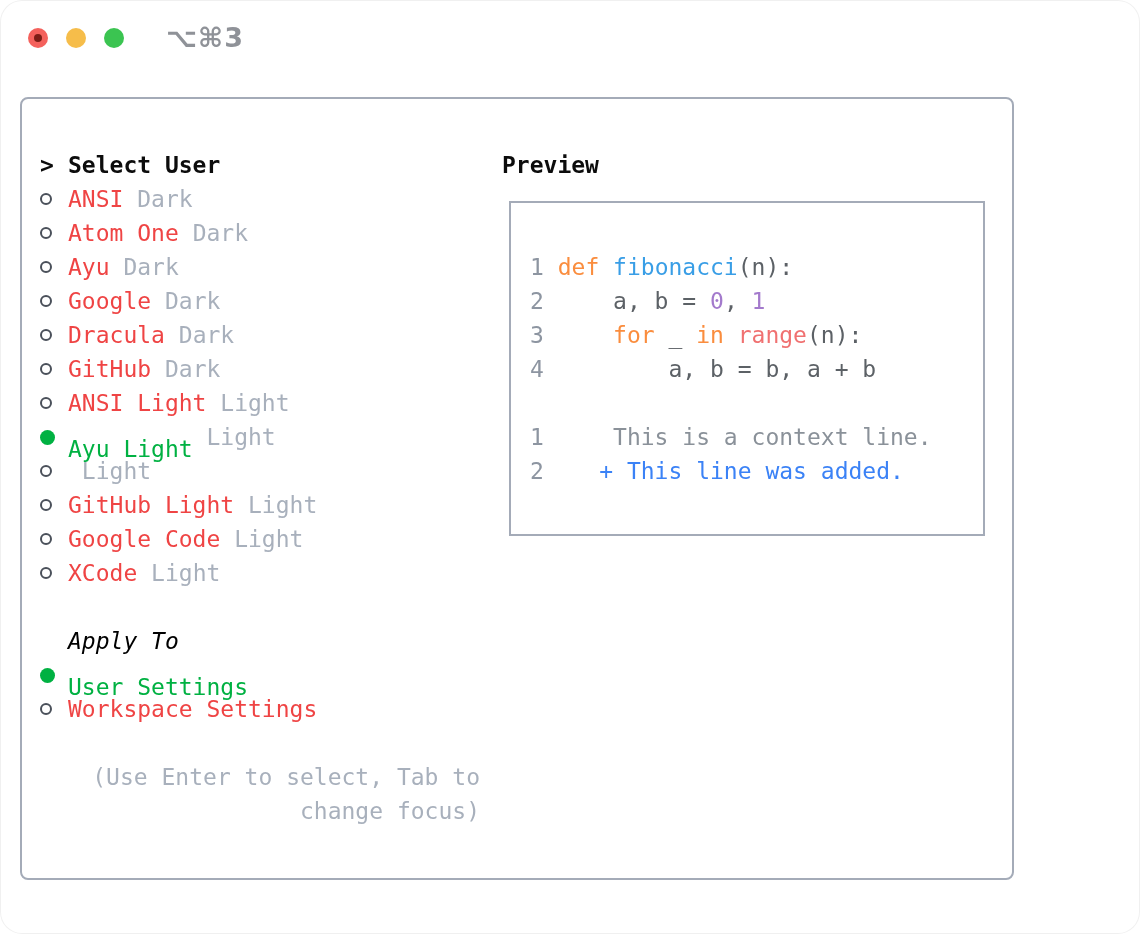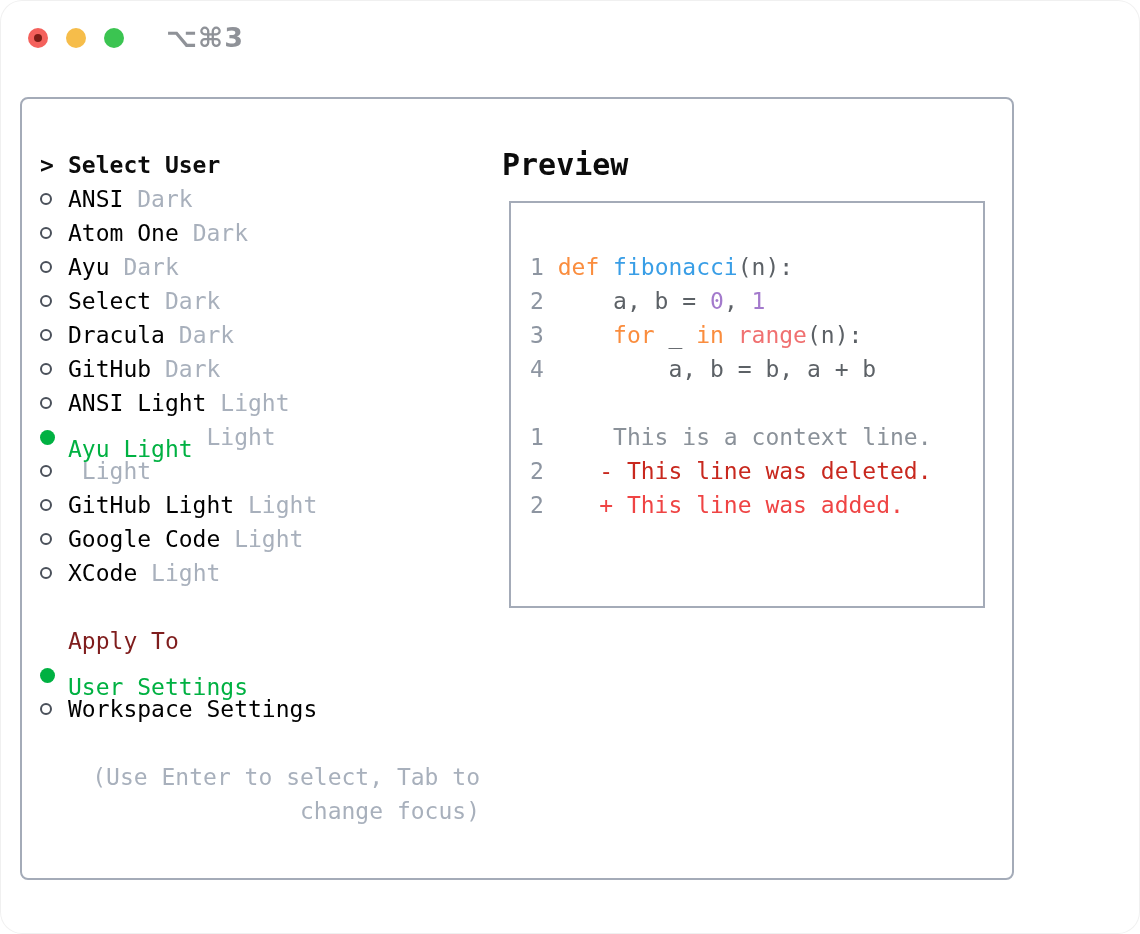--- a/index.html
+++ b/index.html
@@ -38,52 +38,52 @@
   .listcol { position:absolute; left:18px; top:49px; font-size:23px; line-height:34px; }
   .row { display:flex; align-items:center; height:34px; white-space:pre; }
   .bullet-slot { width:28px; flex:0 0 28px; display:flex; align-items:center; }
   .radio {
     width:12px; height:12px; border:2px solid #4a505a; border-radius:50%;
     background:transparent;
   }
   .radio.on { width:15px; height:15px; border:none; background:#00b142; }
   .hdr { color:#0c0c0c; font-weight:bold; }
   .prefix { color:#0c0c0c; font-weight:bold; }
-  .tname { color:#000000; }
+  .tname { color:#ef4444; }
   .tsuffix { color:#a8b0bc; }
   .row.sel .tname { color:#00b142;margin-top:24px; }
 
   .applycol { position:absolute; left:18px; top:525px; font-size:23px; line-height:34px; }
-  .apply-hdr { color:#7f1d1d; font-weight:400; }
+  .apply-hdr { color:#000000; font-weight:400;font-style:italic; }
 
   .hint {
     position:absolute; left:18px; top:661px; width:440px;
     font-size:23px; line-height:34px; color:#a8b0bc;text-align:right;
   }
 
   
   .preview-hdr {
     position:absolute; left:480px; top:49px;
-    font-size:30px; line-height:34px; font-weight:bold; color:#0c0c0c;
+    font-size:23px; line-height:34px; font-weight:bold; color:#0c0c0c;
   }
   .preview-box {
-    position:absolute; left:487px; top:102px; width:476px; height:407px;
+    position:absolute; left:487px; top:102px; width:476px; height:335px;
     border:2px solid #a4abb8; background:#ffffff;
   }
   .codeblock { position:absolute; left:19px; top:47px; font-size:23px; line-height:34px; }
   .codeline { height:34px; white-space:pre; }
   .num { display:inline-block; width:2ch; color:#8d95a1; }
   .tok-kw      { color:#fa8d3e; }
   .tok-fn      { color:#399ee6; }
   .tok-const   { color:#a37acc; }
   .tok-special { color:#f07171; }
   .tok-plain   { color:#5c6166; }
   .tok-ctx     { color:#8a9199; }
   .tok-del     { color:#c8281e; }
-  .tok-add     { color:#ef4444; }
+  .tok-add     { color:#3b82f6; }
 </style>
 </head>
 <body>
 
 <div class="window">
 
   <div class="titlebar">
     <div class="light close">
       <div class="inner-dot"></div>
     </div>
@@ -96,21 +96,21 @@
 
     <div class="listcol">
       <div class="row">
         <span class="bullet-slot prefix">&gt;</span>
         <span class="hdr">Select User</span>
       </div>
       <div id="themes">
           <div class="row"><span class="bullet-slot"><span class="radio"></span></span><span class="tname">ANSI</span><span class="tsuffix"> Dark</span></div>
           <div class="row"><span class="bullet-slot"><span class="radio"></span></span><span class="tname">Atom One</span><span class="tsuffix"> Dark</span></div>
           <div class="row"><span class="bullet-slot"><span class="radio"></span></span><span class="tname">Ayu</span><span class="tsuffix"> Dark</span></div>
-          <div class="row"><span class="bullet-slot"><span class="radio"></span></span><span class="tname">Select</span><span class="tsuffix"> Dark</span></div>
+          <div class="row"><span class="bullet-slot"><span class="radio"></span></span><span class="tname">Google</span><span class="tsuffix"> Dark</span></div>
           <div class="row"><span class="bullet-slot"><span class="radio"></span></span><span class="tname">Dracula</span><span class="tsuffix"> Dark</span></div>
           <div class="row"><span class="bullet-slot"><span class="radio"></span></span><span class="tname">GitHub</span><span class="tsuffix"> Dark</span></div>
           <div class="row"><span class="bullet-slot"><span class="radio"></span></span><span class="tname">ANSI Light</span><span class="tsuffix"> Light</span></div>
           <div class="row sel"><span class="bullet-slot"><span class="radio on"></span></span><span class="tname">Ayu Light</span><span class="tsuffix"> Light</span></div>
           <div class="row"><span class="bullet-slot"><span class="radio"></span></span><span class="tsuffix"> Light</span></div>
           <div class="row"><span class="bullet-slot"><span class="radio"></span></span><span class="tname">GitHub Light</span><span class="tsuffix"> Light</span></div>
           <div class="row"><span class="bullet-slot"><span class="radio"></span></span><span class="tname">Google Code</span><span class="tsuffix"> Light</span></div>
           <div class="row"><span class="bullet-slot"><span class="radio"></span></span><span class="tname">XCode</span><span class="tsuffix"> Light</span></div>
         </div>
     </div>
@@ -131,19 +131,18 @@
     <div class="preview-hdr">Preview</div>
 
     <div class="preview-box">
       <div class="codeblock" id="code">
           <div class="codeline"><span class="num">1</span><span class="tok-kw">def</span><span class="tok-plain"> </span><span class="tok-fn">fibonacci</span><span class="tok-plain">(n):</span></div>
           <div class="codeline"><span class="num">2</span><span class="tok-plain">    a, b = </span><span class="tok-const">0</span><span class="tok-plain">, </span><span class="tok-const">1</span></div>
           <div class="codeline"><span class="num">3</span><span class="tok-plain">    </span><span class="tok-kw">for</span><span class="tok-plain"> _ </span><span class="tok-kw">in</span><span class="tok-plain"> </span><span class="tok-special">range</span><span class="tok-plain">(n):</span></div>
           <div class="codeline"><span class="num">4</span><span class="tok-plain">        a, b = b, a + b</span></div>
           <div class="codeline"><span class="num"></span></div>
           <div class="codeline"><span class="num">1</span><span class="tok-ctx">    This is a context line.</span></div>
-          <div class="codeline"><span class="num">2</span><span class="tok-del">   - This line was deleted.</span></div>
           <div class="codeline"><span class="num">2</span><span class="tok-add">   + This line was added.</span></div>
         </div>
     </div>
 
   </div>
 </div>
 
 </body></html>

